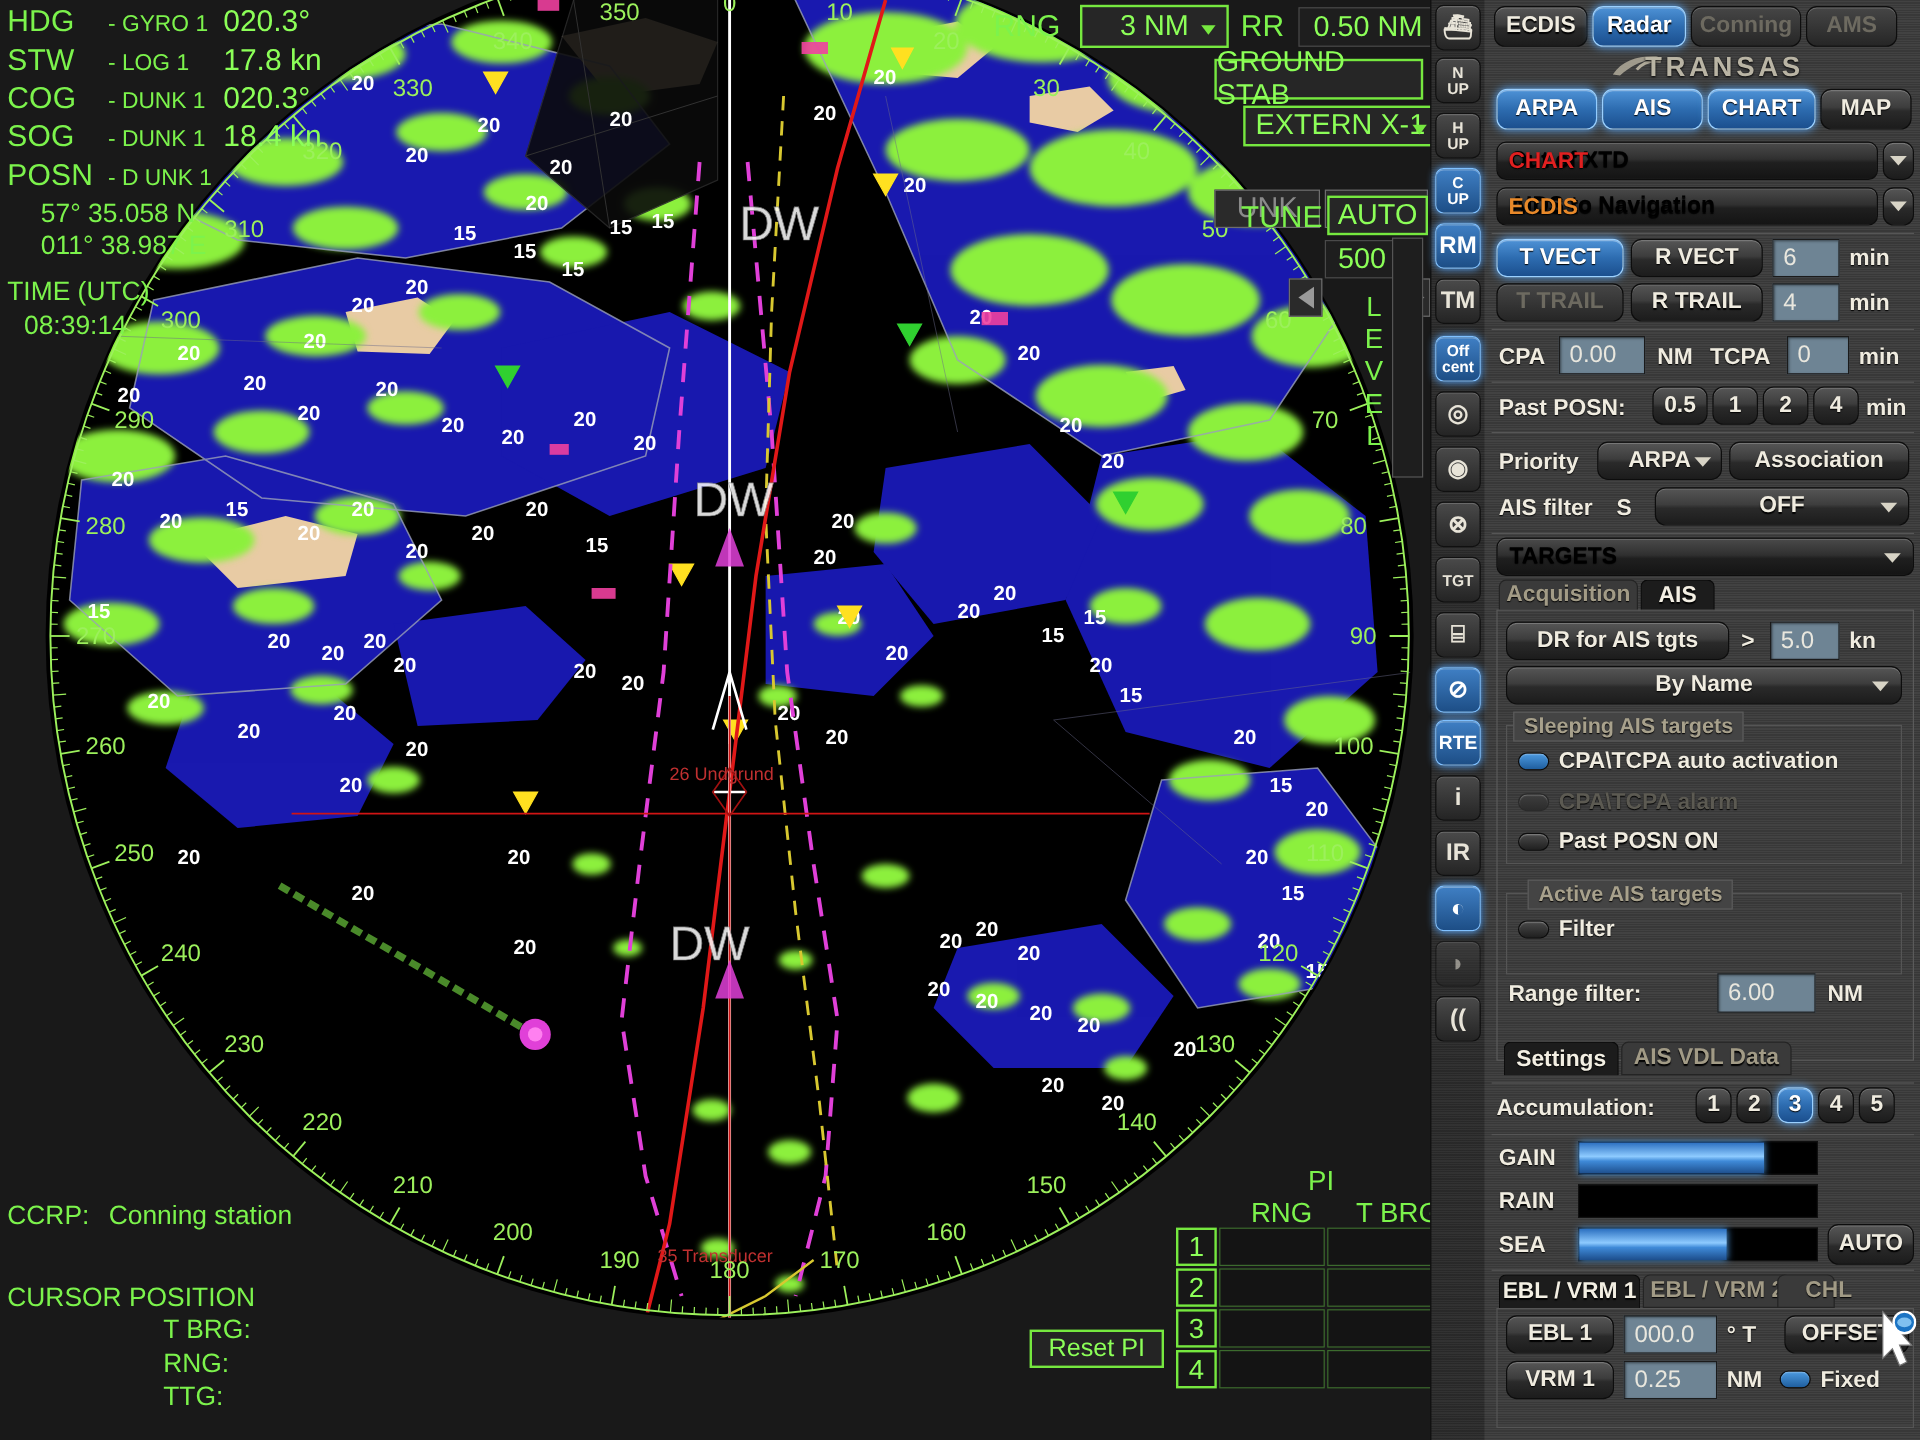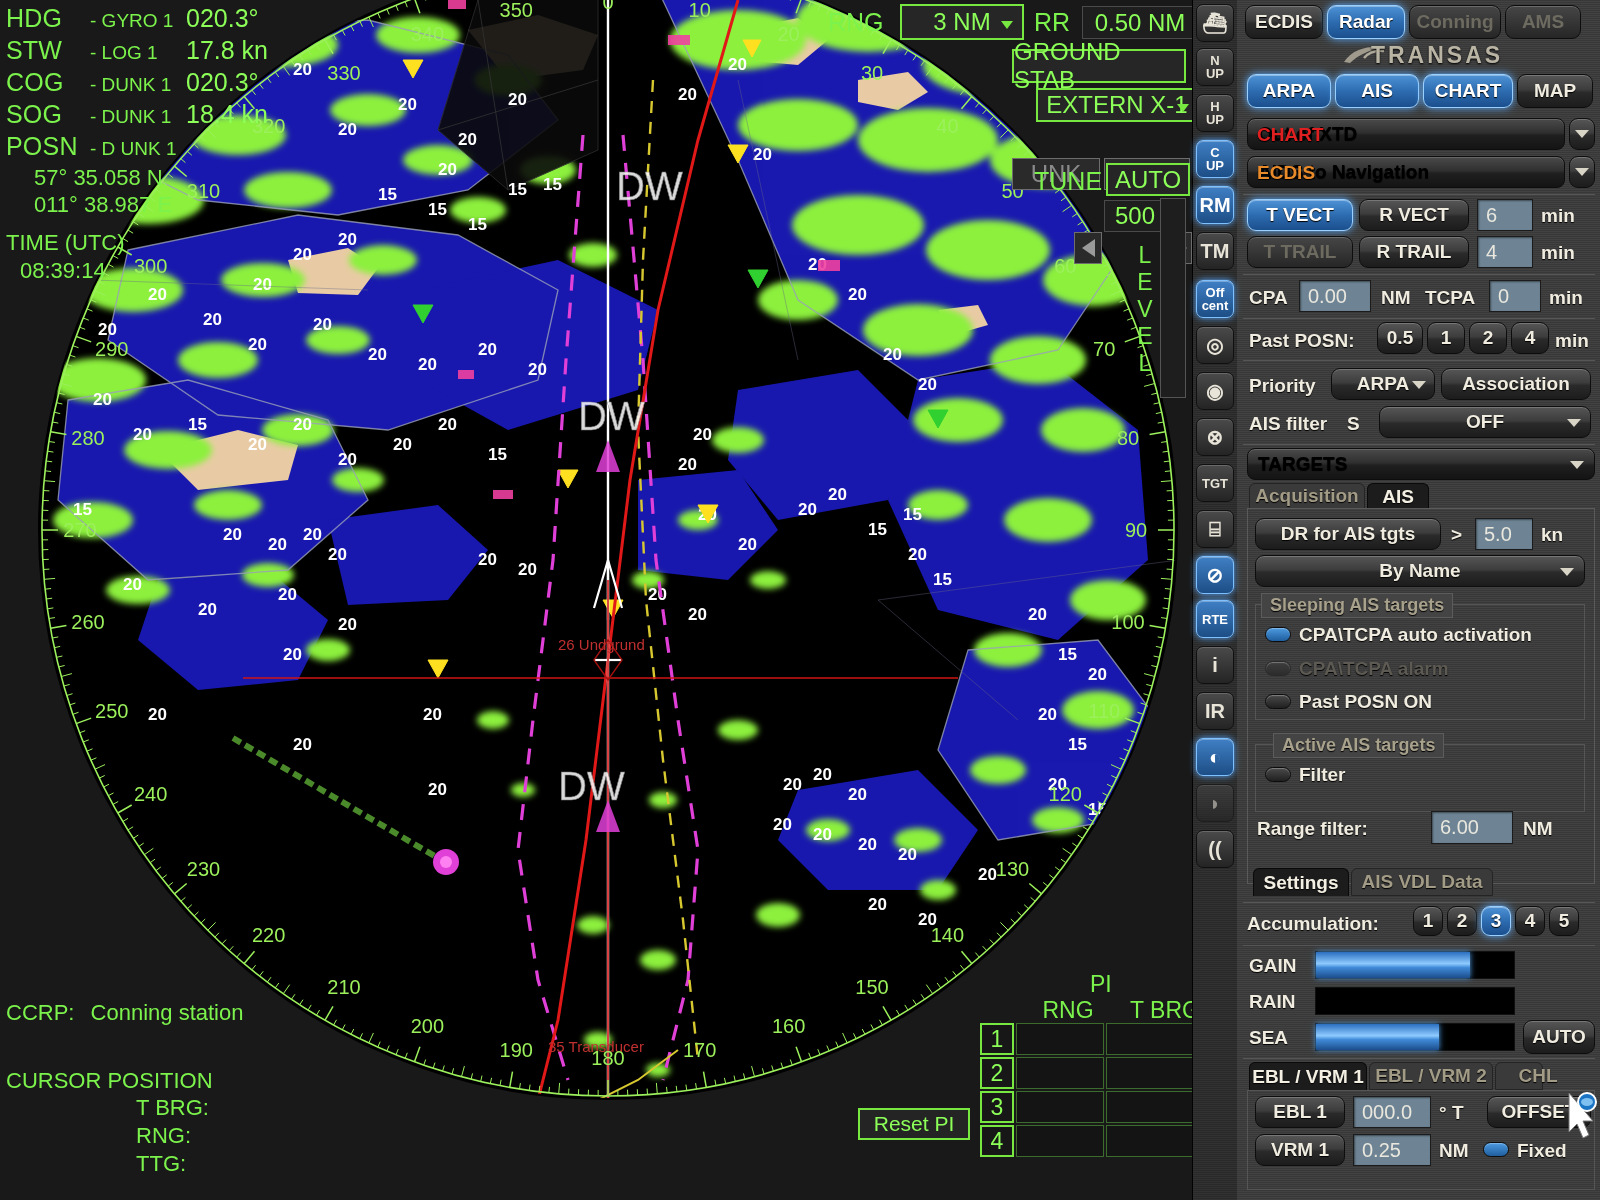--- a/index.html
+++ b/index.html
@@ -997,21 +997,21 @@
         <div class="ibtn on" style="top:140px;font-size:13px">C<br>UP</div>
         <div class="ibtn on" style="top:186px;font-size:20px">RM</div>
         <div class="ibtn" style="top:232px;font-size:20px">TM</div>
         <div class="ibtn on" style="top:280px;font-size:13px">Off<br>cent</div>
         <div class="ibtn" style="top:326px;font-size:20px">◎</div>
         <div class="ibtn" style="top:372px;font-size:20px">◉</div>
         <div class="ibtn" style="top:418px;font-size:20px">⊗</div>
         <div class="ibtn" style="top:464px;font-size:13px">TGT</div>
         <div class="ibtn" style="top:510px;font-size:20px">⌸</div>
         <div class="ibtn on" style="top:556px;font-size:20px">⊘</div>
-        <div class="ibtn on" style="top:600px;font-size:13px">RTE</div>
+        <div class="ibtn on" style="top:600px;font-size:16px">RTE</div>
         <div class="ibtn" style="top:646px;font-size:20px">i</div>
         <div class="ibtn" style="top:692px;font-size:20px">IR</div>
         <div class="ibtn on" style="top:738px;font-size:20px">◐</div>
         <div class="ibtn" style="top:784px;opacity:.55;font-size:20px">◗</div>
         <div class="ibtn" style="top:830px;font-size:20px">((</div>
       </div>
 
     <div class="panel-body">
 
       <div class="pbtn" style="left:8px; top:5px; width:78px; height:34px;">
@@ -1220,21 +1220,21 @@
       </div>
 
       <div class="sep-line" style="left:6px; top:1058px; width:352px;"></div>
 
       <div class="ptab sel" style="left:12px; top:1062px; width:118px; height:28px;">
         <span>EBL / VRM 1</span>
       </div>
       <div class="ptab unsel" style="left:132px; top:1062px; width:124px; height:28px;">
         <span>EBL / VRM 2</span>
       </div>
-      <div class="ptab unsel" style="left:258px; top:1062px; width:48px; height:28px;padding-left:38px;">
+      <div class="ptab unsel" style="left:244px; top:1062px; width:48px; height:28px;padding-left:38px;">
         <span>CHL</span>
       </div>
       <div class="grp-box" style="left:10px; top:1090px; width:348px; height:100px;"></div>
 
       <div class="pbtn" style="left:18px; top:1096px; width:90px; height:32px;">
         <span>EBL 1</span>
       </div>
       <div class="pfield" style="left:116px; top:1096px; width:78px; height:32px;">
         <span>000.0</span>
       </div>

